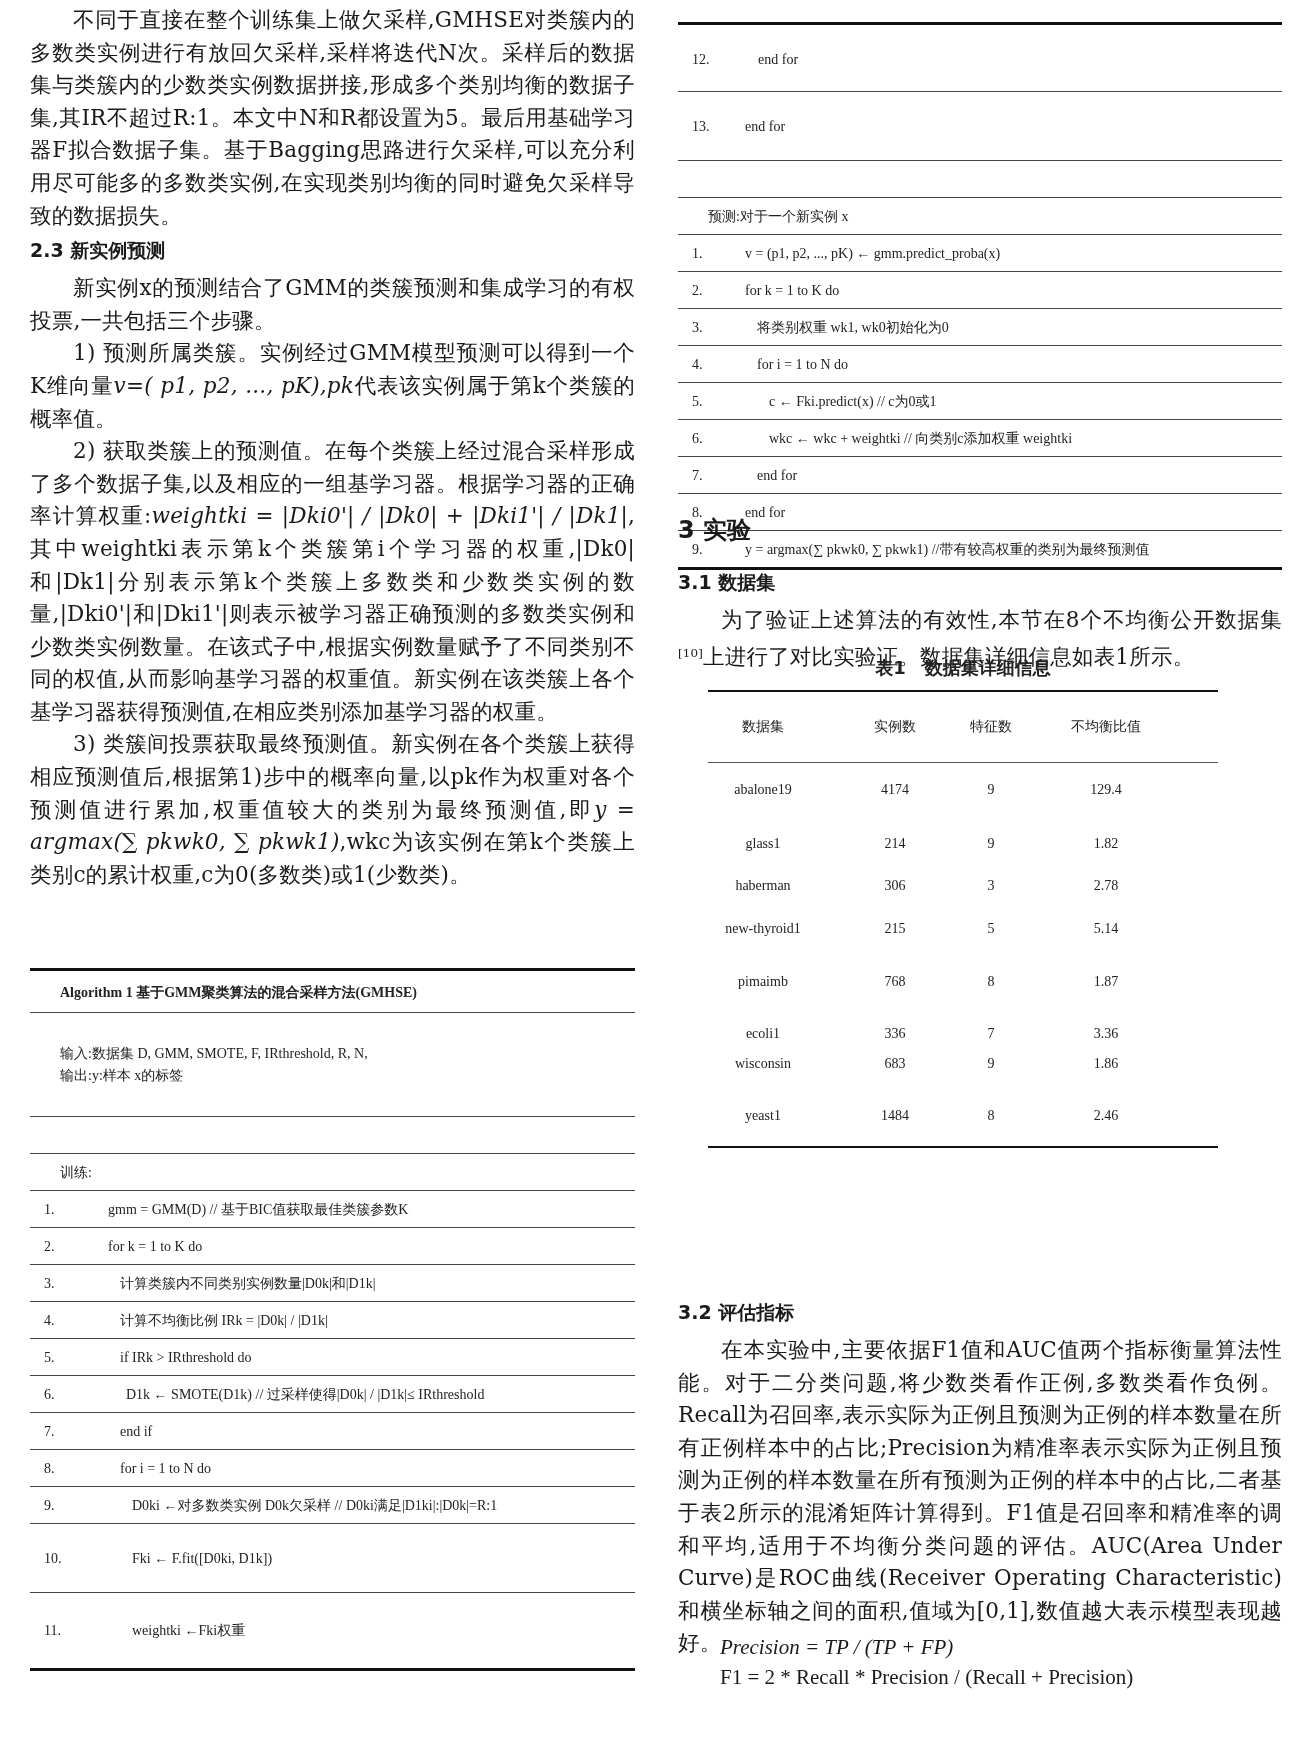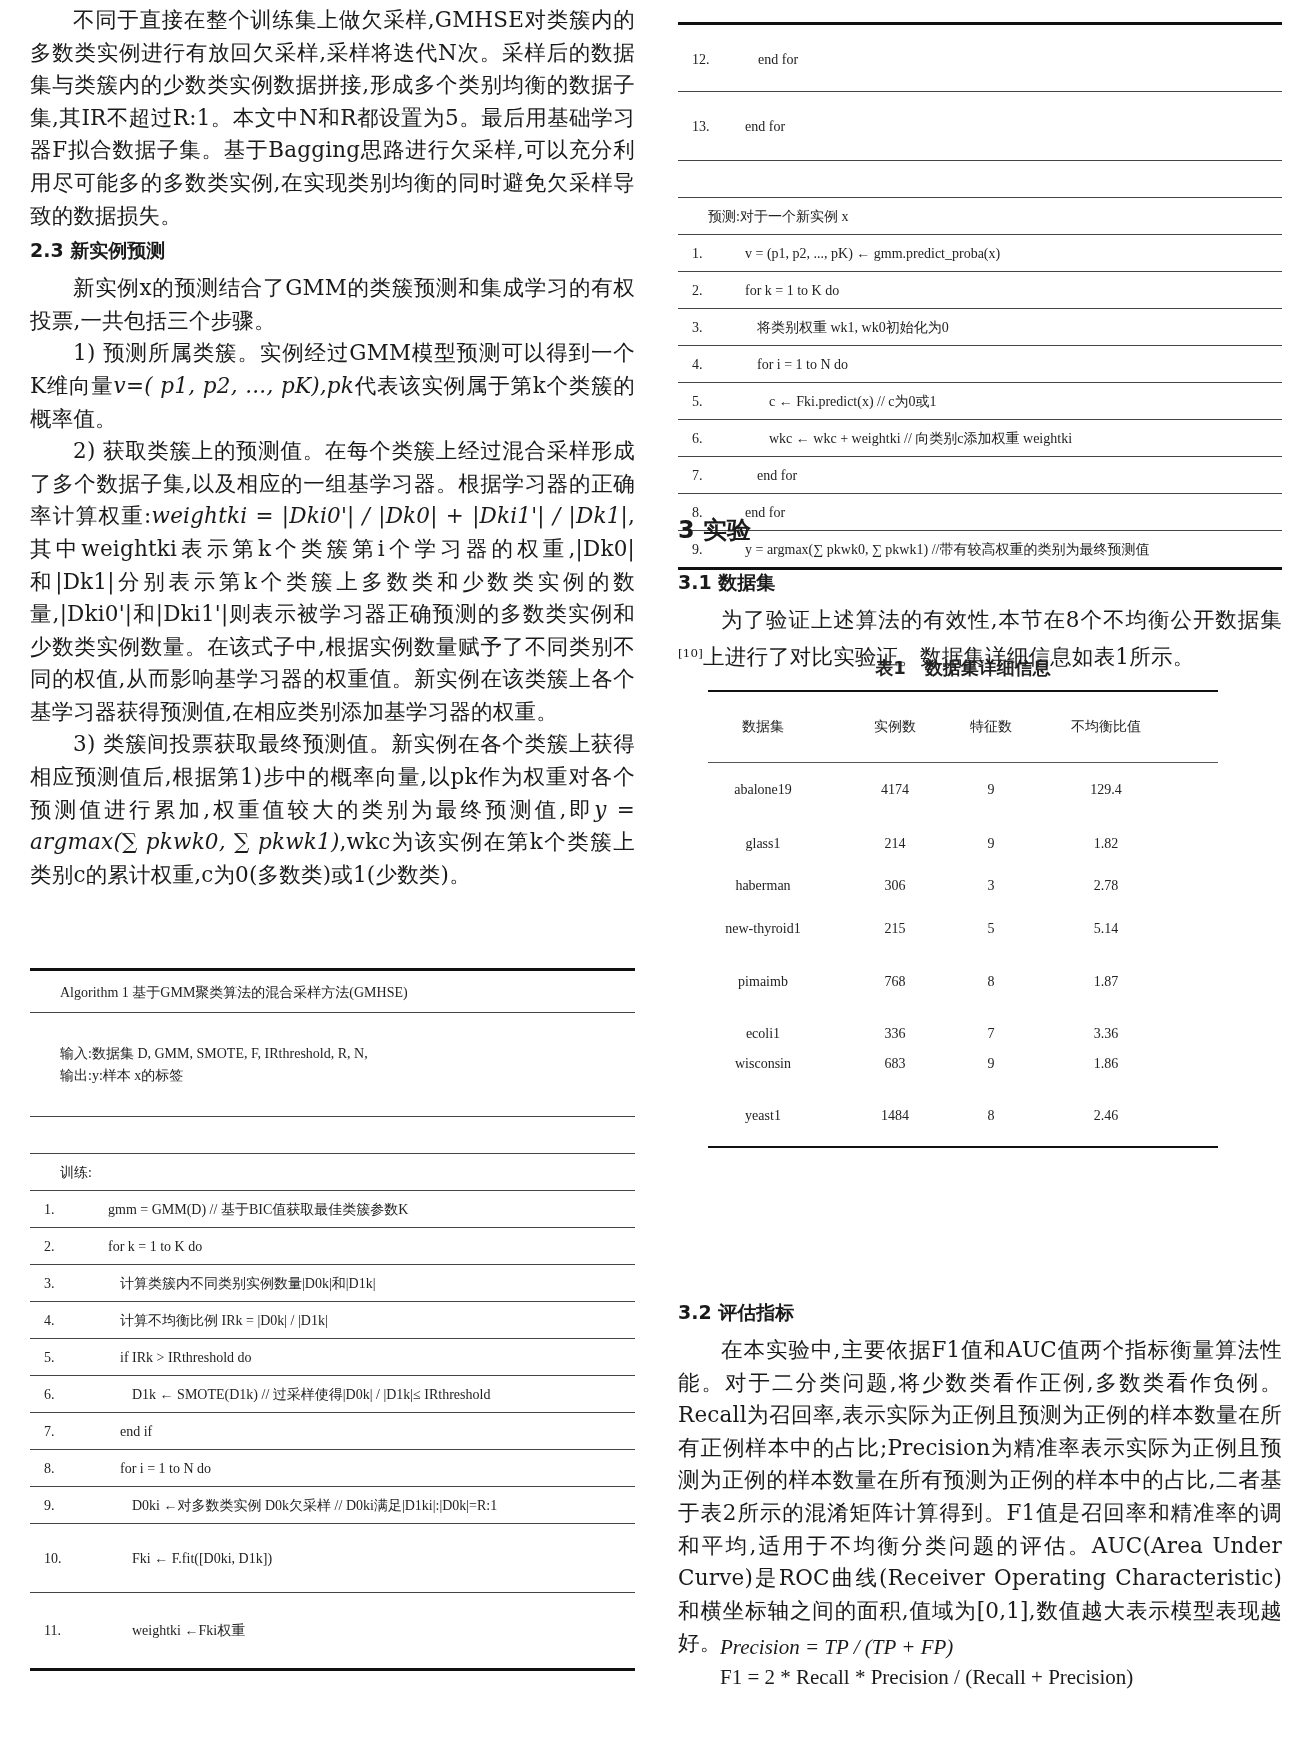--- a/index.html
+++ b/index.html
@@ -33,21 +33,21 @@
   <div style="position:absolute; top:4px; left:0; width:605px;">
     <p class="p indent">不同于直接在整个训练集上做欠采样,GMHSE对类簇内的多数类实例进行有放回欠采样,采样将迭代N次。采样后的数据集与类簇内的少数类实例数据拼接,形成多个类别均衡的数据子集,其IR不超过R:1。本文中N和R都设置为5。最后用基础学习器F拟合数据子集。基于Bagging思路进行欠采样,可以充分利用尽可能多的多数类实例,在实现类别均衡的同时避免欠采样导致的数据损失。</p>
     <p class="h2" style="margin-top:2px;">2.3 新实例预测</p>
     <p class="p indent" style="margin-top:6px;">新实例x的预测结合了GMM的类簇预测和集成学习的有权投票,一共包括三个步骤。</p>
     <p class="p indent"><span>1) 预测所属类簇。实例经过GMM模型预测可以得到一个K维向量</span><i>v=( p1, p2, ..., pK),pk</i><span>代表该实例属于第k个类簇的概率值。</span></p>
     <p class="p indent"><span>2) 获取类簇上的预测值。在每个类簇上经过混合采样形成了多个数据子集,以及相应的一组基学习器。根据学习器的正确率计算权重:</span><i>weightki = |Dki0'| / |Dk0| + |Dki1'| / |Dk1|</i><span>,其中weightki表示第k个类簇第i个学习器的权重,|Dk0|和|Dk1|分别表示第k个类簇上多数类和少数类实例的数量,|Dki0'|和|Dki1'|则表示被学习器正确预测的多数类实例和少数类实例数量。在该式子中,根据实例数量赋予了不同类别不同的权值,从而影响基学习器的权重值。新实例在该类簇上各个基学习器获得预测值,在相应类别添加基学习器的权重。</span></p>
     <p class="p indent"><span>3) 类簇间投票获取最终预测值。新实例在各个类簇上获得相应预测值后,根据第1)步中的概率向量,以pk作为权重对各个预测值进行累加,权重值较大的类别为最终预测值,即</span><i>y = argmax(∑ pkwk0, ∑ pkwk1)</i><span>,wkc为该实例在第k个类簇上类别c的累计权重,c为0(多数类)或1(少数类)。</span></p>
   </div>
 
   <div class="algo" style="left:0; top:968px; width:605px; height:800px;">
-    <div class="row thick" style="top:0; height:44px;">
+    <div class="row thick" style="top:0; height:44px;font-weight:bold;">
       <span class="code" style="left:30px;">Algorithm 1 基于GMM聚类算法的混合采样方法(GMHSE)</span>
     </div>
     <div class="row" style="top:44px; height:104px;">
       <div class="code" style="left:30px; line-height:22px;">
         <div>输入:数据集 D, GMM, SMOTE, F, IRthreshold, R, N,</div>
         <div>输出:y:样本 x的标签</div>
       </div>
     </div>
     <div class="row" style="top:148px; height:37px;"></div>
     <div class="row" style="top:185px; height:37px;">
@@ -69,21 +69,21 @@
       <div class="row" style="top: 333px; height: 37px;">
         <span class="num">4.</span>
         <span class="code" style="left: 90px;">计算不均衡比例 IRk = |D0k| / |D1k|</span>
       </div>
       <div class="row" style="top: 370px; height: 37px;">
         <span class="num">5.</span>
         <span class="code" style="left: 90px;">if IRk &gt; IRthreshold do</span>
       </div>
       <div class="row" style="top: 407px; height: 37px;">
         <span class="num">6.</span>
-        <span class="code" style="left: 102px;">D1k ← SMOTE(D1k) // 过采样使得|D0k| / |D1k|≤ IRthreshold</span>
+        <span class="code" style="left: 96px;">D1k ← SMOTE(D1k) // 过采样使得|D0k| / |D1k|≤ IRthreshold</span>
       </div>
       <div class="row" style="top: 444px; height: 37px;">
         <span class="num">7.</span>
         <span class="code" style="left: 90px;">end if</span>
       </div>
       <div class="row" style="top: 481px; height: 37px;">
         <span class="num">8.</span>
         <span class="code" style="left: 90px;">for i = 1 to N do</span>
       </div>
       <div class="row" style="top: 518px; height: 37px;">

